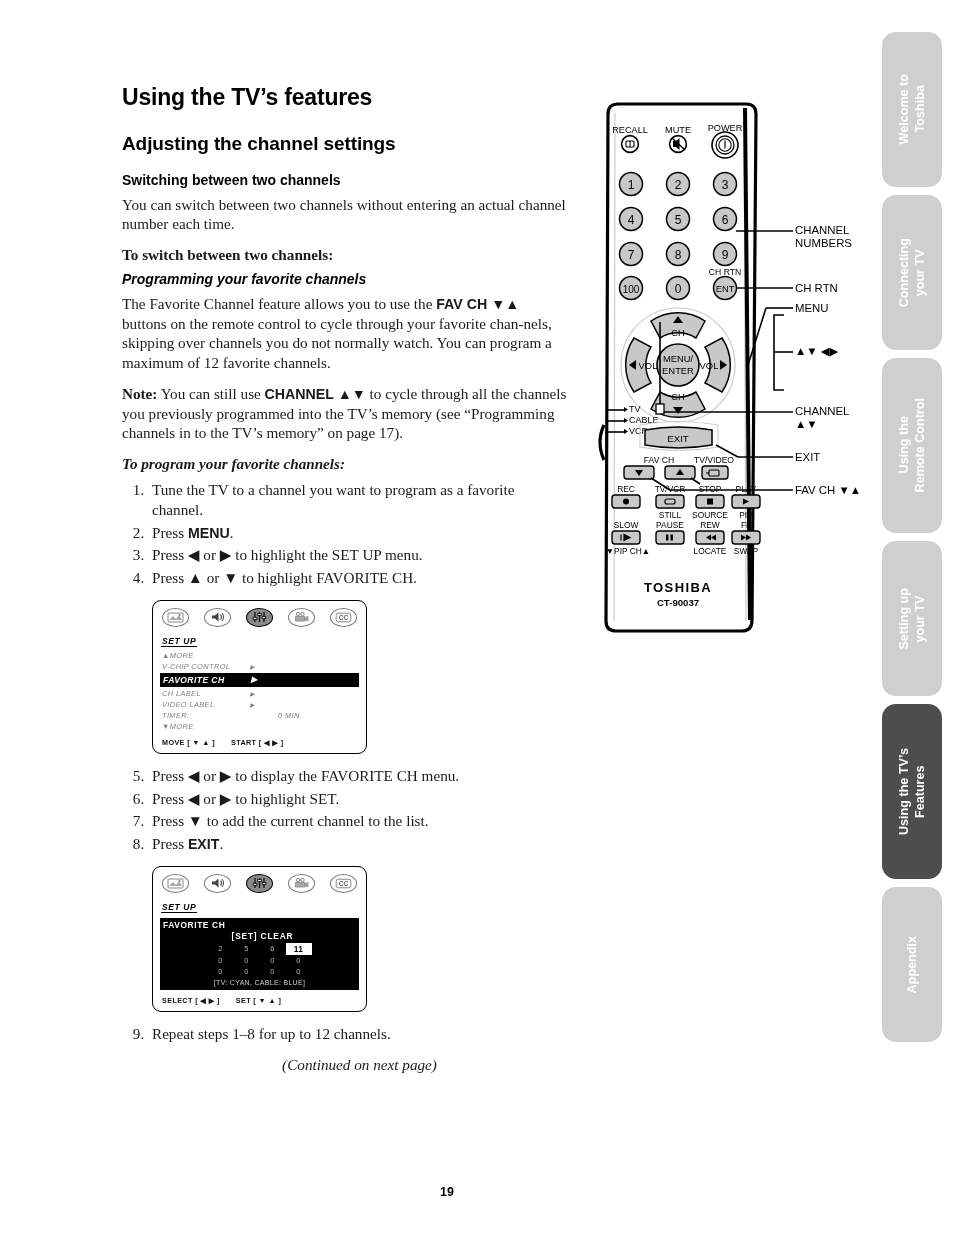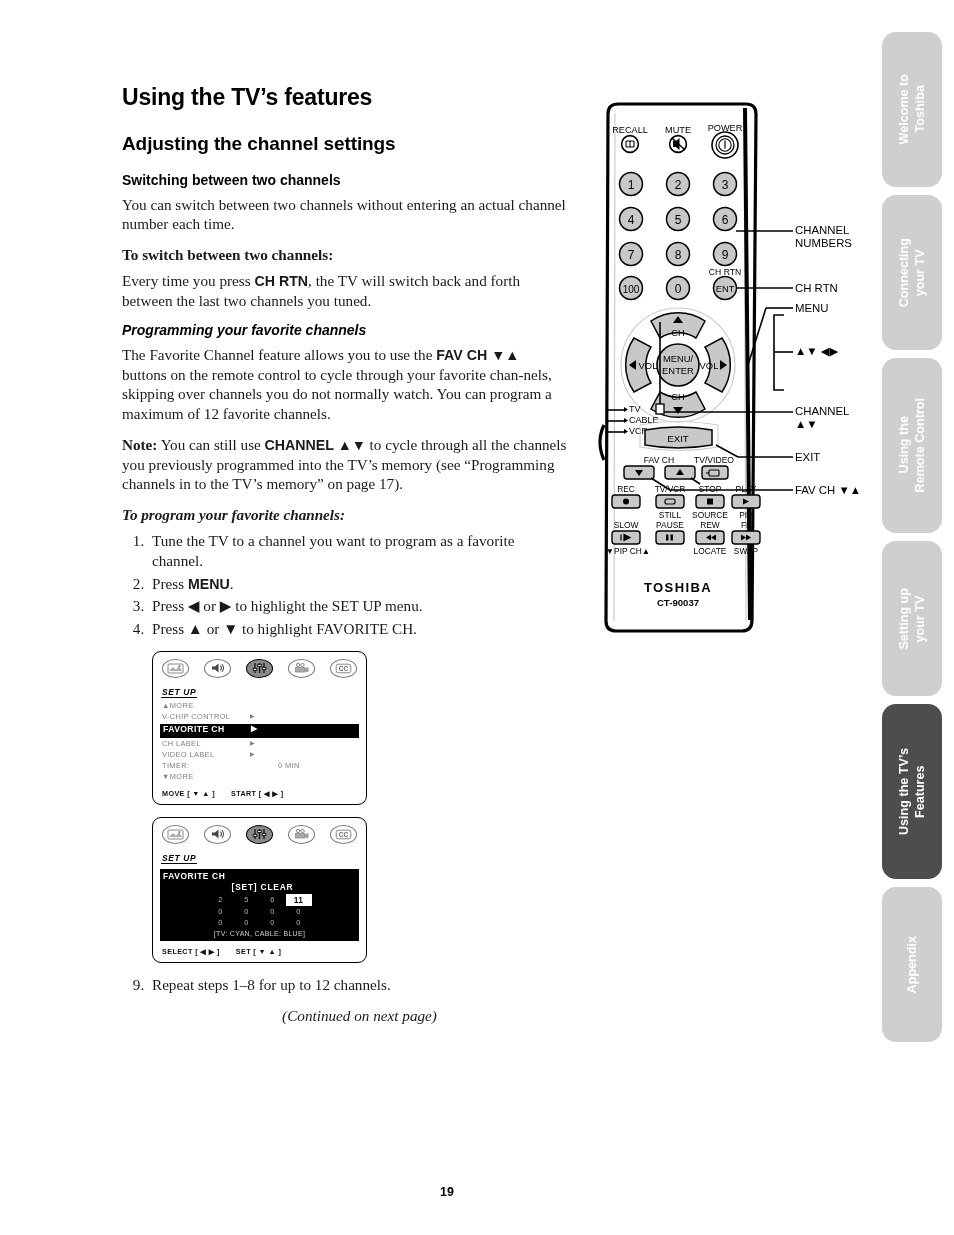--- a/index.html
+++ b/index.html
@@ -86,22 +86,22 @@
   .osd-icon.active { border-color: #000; background: #8a8a8a; }
   .osd-icon svg { display: block; }
   .osd-setup {
     font-size: 8.5px; font-weight: bold; font-style: italic;
     letter-spacing: 0.6px; border-bottom: 1.2px solid #000;
     display: inline-block; padding: 0 1px 0 1px; margin: 2px 0 3px 1px;
     color: #000;
   }
   .osd-rows { font-size: 7.4px; letter-spacing: 0.4px; }
   .osd-row {
-    display: flex; 
-    height: 11px; padding-left: 2px; color: #808080;
+    display: flex; align-items: center;
+    height: 11px; padding-left: 2px; color: #808080; font-style: italic;
   }
   .osd-row .lbl { flex: 0 0 88px; }
   .osd-row .arr { flex: 0 0 auto; font-size: 6px; }
   .osd-row .val { margin-left: 28px; }
   .osd-row.hl {
     background: #000; color: #fff; font-weight: bold;
     font-size: 8.6px; height: 14px; margin: 1px 0;
     padding-left: 3px;
   }
   .osd-row.hl .arr { font-size: 8px; }
@@ -185,21 +185,20 @@
 <body>
 
 <div class="text-col">
 
   <h1 class="page-title">Using the TV’s features</h1>
   <h2 class="section-title">Adjusting the channel settings</h2>
 
   <h3 class="sub-title">Switching between two channels</h3>
   <p class="body">You can switch between two channels without entering an actual channel number each time.</p>
   <p class="lead-in">To switch between two channels:</p>
-  <p class="body">Every time you press <span class="bold-sans">CH RTN</span>, the TV will switch back and forth between the last two channels you tuned.</p>
 
   <h3 class="sub-title gap-top">Programming your favorite channels</h3>
   <p class="body">The Favorite Channel feature allows you to use the <span class="bold-sans">FAV CH ▼▲</span> buttons on the remote control to cycle through your favorite chan-nels, skipping over channels you do not normally watch. You can program a maximum of 12 favorite channels.</p>
   <p class="body"><b>Note:</b> You can still use <span class="bold-sans">CHANNEL ▲▼</span> to cycle through all the channels you previously programmed into the TV’s memory (see “Programming channels in to the TV’s memory” on page 17).</p>
   <p class="lead-in gap-top">To program your favorite channels:</p>
 
   <ol class="steps tight">
     <li><span>Tune the TV to a channel you want to program as a favorite channel.</span></li>
     <li>Press <span class="bold-sans">MENU</span>.</li>
     <li><span>Press ◀ or ▶ to highlight the SET UP menu.</span></li>
@@ -278,20 +277,26 @@
         </div>
       <div class="osd-row">
           <span class="lbl">▼MORE</span>
         </div>
     </div>
     <div class="osd-foot">
       <span>MOVE [ ▼ ▲ ]</span><span class="sp"></span><span>START [ ◀ ▶ ]</span>
     </div>
   </div>
 
+  <ol class="steps tight" start="5">
+    <li><span>Press ◀ or ▶ to display the FAVORITE CH menu.</span></li>
+    <li><span>Press ◀ or ▶ to highlight SET.</span></li>
+    <li><span>Press ▼ to add the current channel to the list.</span></li>
+    <li>Press <span class="bold-sans">EXIT</span>.</li>
+  </ol>
 
   <div class="osd">
     <div class="osd-icons">
       <div class="osd-icon">
         <svg width="17" height="11" viewBox="0 0 17 11">
             <rect x="1" y="1" width="15" height="9" rx="1" fill="none" stroke="#888" stroke-width="1"></rect>
             <path d="M2 8 L6 4 L9 7 L12 3 L15 8 Z" fill="#aaa"></path>
             <circle cx="12.5" cy="3" r="1.1" fill="#888"></circle>
           </svg>
       </div>

